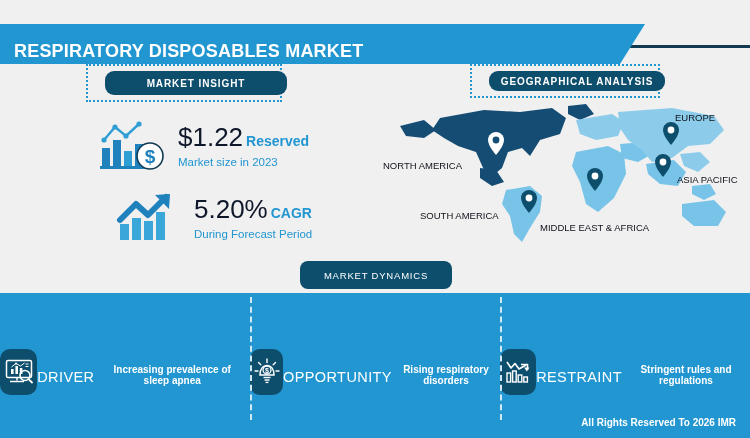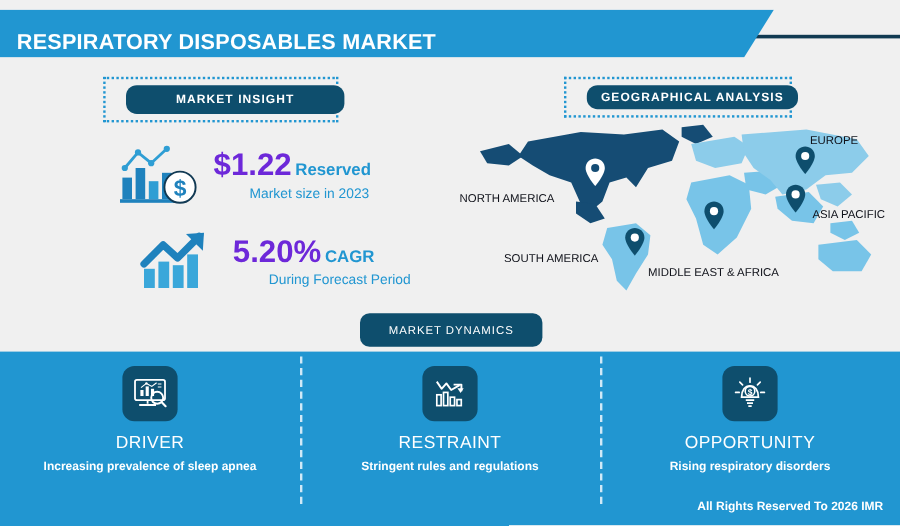--- a/index.html
+++ b/index.html
@@ -18,21 +18,21 @@
     width: 750px;
     height: 438px;
     background: #f0f0f0;
     overflow: hidden;
   }
 
   
   .header-band {
     position: absolute;
     left: 0;
-    top: 8px;
+    top: 24px;
     width: 750px;
     height: 40px;
   }
   .header-rule {
     position: absolute;
     left: 600px;
     top: 21px;
     width: 150px;
     height: 3px;
     background: #113a52;
@@ -121,36 +121,35 @@
 
   .stat-icon {
     width: 72px;
     height: 56px;
     flex: 0 0 72px;
     margin-right: 8px;
   }
   .stat-text { line-height: 1; }
   .stat-main {
     font-size: 26px;
-    font-weight: bold;
-    color: #6d28d9;
+    font-weight: normal;
+    color: #0f172a;
     white-space: nowrap;
   }
   .stat-unit {
     font-size: 14px;
     font-weight: bold;
     color: #2196d1;
     margin-left: 3px;
   }
   .stat-sub {
     font-size: 11.5px;
     color: #2196d1;
     margin-top: 7px;
     white-space: nowrap;
-    margin-left: 30px;
   }
 
   
   #map-area {
     position: absolute;
     left: 380px;
     top: 100px;
     width: 370px;
     height: 150px;
   }
@@ -174,21 +173,21 @@
     top: 293px;
     width: 750px;
     height: 145px;
     background: #2196d1;
     display: flex;
   }
   .dyn-col {
     flex: 1 1 0;
     position: relative;
     display: flex;
-    flex-direction: column;
+    flex-direction: row;
     align-items: center;
     padding-top: 12px;
     box-sizing: border-box;
   }
   .dyn-col + .dyn-col::before {
     content: "";
     position: absolute;
     left: 0;
     top: 4px;
     bottom: 18px;
@@ -363,49 +362,49 @@
           <line x1="25.8" y1="23.3" x2="29" y2="26.5" stroke="#ffffff" stroke-width="1.8" stroke-linecap="round"></line>
         </svg>
       </div>
       <div class="dyn-title">DRIVER</div>
       <div class="dyn-desc">Increasing prevalence of sleep apnea</div>
     </div>
 
     <div class="dyn-col">
       <div class="dyn-icon-tile">
         <svg width="32" height="32" viewBox="0 0 32 32">
-          <rect x="5" y="17" width="3.6" height="9" fill="none" stroke="#ffffff" stroke-width="1.4"></rect>
-          <rect x="10.6" y="15" width="3.6" height="11" fill="none" stroke="#ffffff" stroke-width="1.4"></rect>
-          <rect x="16.2" y="19" width="3.6" height="7" fill="none" stroke="#ffffff" stroke-width="1.4"></rect>
-          <rect x="21.8" y="21" width="3.6" height="5" fill="none" stroke="#ffffff" stroke-width="1.4"></rect>
-          <polyline points="5,6 9,12 13,7.5 17,13 24,9" fill="none" stroke="#ffffff" stroke-width="1.6" stroke-linejoin="round"></polyline>
-          <polyline points="19,8.5 25.5,8.5 25.5,14" fill="none" stroke="#ffffff" stroke-width="1.6" stroke-linejoin="round"></polyline>
-          <path d="M22.2 11.6 L27.4 11.6 L24.8 15.6 Z" fill="#ffffff"></path>
-        </svg>
-      </div>
-      <div class="dyn-title">RESTRAINT</div>
-      <div class="dyn-desc">Stringent rules and regulations</div>
-    </div>
-
-    <div class="dyn-col">
-      <div class="dyn-icon-tile">
-        <svg width="32" height="32" viewBox="0 0 32 32">
           <path d="M9 19 C9 13 12 9.5 16 9.5 C20 9.5 23 13 23 19 Z" fill="none" stroke="#ffffff" stroke-width="1.5"></path>
           <circle cx="16" cy="14" r="4" fill="none" stroke="#ffffff" stroke-width="1.3"></circle>
           <text x="16" y="17" font-family="Liberation Sans, sans-serif" font-size="7" font-weight="bold" fill="#ffffff" text-anchor="middle">$</text>
           <line x1="12.5" y1="21.5" x2="19.5" y2="21.5" stroke="#ffffff" stroke-width="1.4"></line>
           <line x1="13.5" y1="24" x2="18.5" y2="24" stroke="#ffffff" stroke-width="1.4"></line>
           <line x1="14.6" y1="26.4" x2="17.4" y2="26.4" stroke="#ffffff" stroke-width="1.4"></line>
           <line x1="16" y1="3" x2="16" y2="6.5" stroke="#ffffff" stroke-width="1.4" stroke-linecap="round"></line>
           <line x1="7.5" y1="6.5" x2="9.8" y2="8.8" stroke="#ffffff" stroke-width="1.4" stroke-linecap="round"></line>
           <line x1="24.5" y1="6.5" x2="22.2" y2="8.8" stroke="#ffffff" stroke-width="1.4" stroke-linecap="round"></line>
           <line x1="4" y1="15" x2="7" y2="15" stroke="#ffffff" stroke-width="1.4" stroke-linecap="round"></line>
           <line x1="28" y1="15" x2="25" y2="15" stroke="#ffffff" stroke-width="1.4" stroke-linecap="round"></line>
         </svg>
       </div>
       <div class="dyn-title">OPPORTUNITY</div>
       <div class="dyn-desc">Rising respiratory disorders</div>
     </div>
 
+    <div class="dyn-col">
+      <div class="dyn-icon-tile">
+        <svg width="32" height="32" viewBox="0 0 32 32">
+          <rect x="5" y="17" width="3.6" height="9" fill="none" stroke="#ffffff" stroke-width="1.4"></rect>
+          <rect x="10.6" y="15" width="3.6" height="11" fill="none" stroke="#ffffff" stroke-width="1.4"></rect>
+          <rect x="16.2" y="19" width="3.6" height="7" fill="none" stroke="#ffffff" stroke-width="1.4"></rect>
+          <rect x="21.8" y="21" width="3.6" height="5" fill="none" stroke="#ffffff" stroke-width="1.4"></rect>
+          <polyline points="5,6 9,12 13,7.5 17,13 24,9" fill="none" stroke="#ffffff" stroke-width="1.6" stroke-linejoin="round"></polyline>
+          <polyline points="19,8.5 25.5,8.5 25.5,14" fill="none" stroke="#ffffff" stroke-width="1.6" stroke-linejoin="round"></polyline>
+          <path d="M22.2 11.6 L27.4 11.6 L24.8 15.6 Z" fill="#ffffff"></path>
+        </svg>
+      </div>
+      <div class="dyn-title">RESTRAINT</div>
+      <div class="dyn-desc">Stringent rules and regulations</div>
+    </div>
+
     <div id="footer-credit">All Rights Reserved To 2026 IMR</div>
   </div>
 
 </div>
 
 </body></html>

